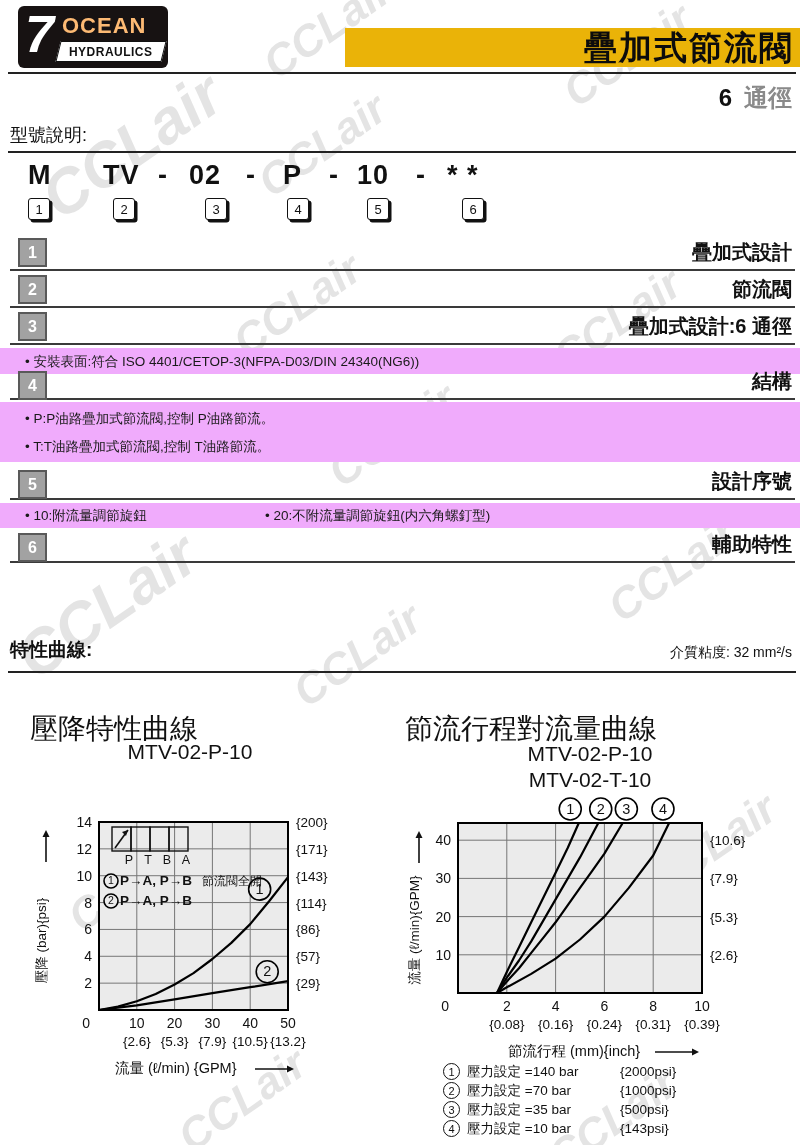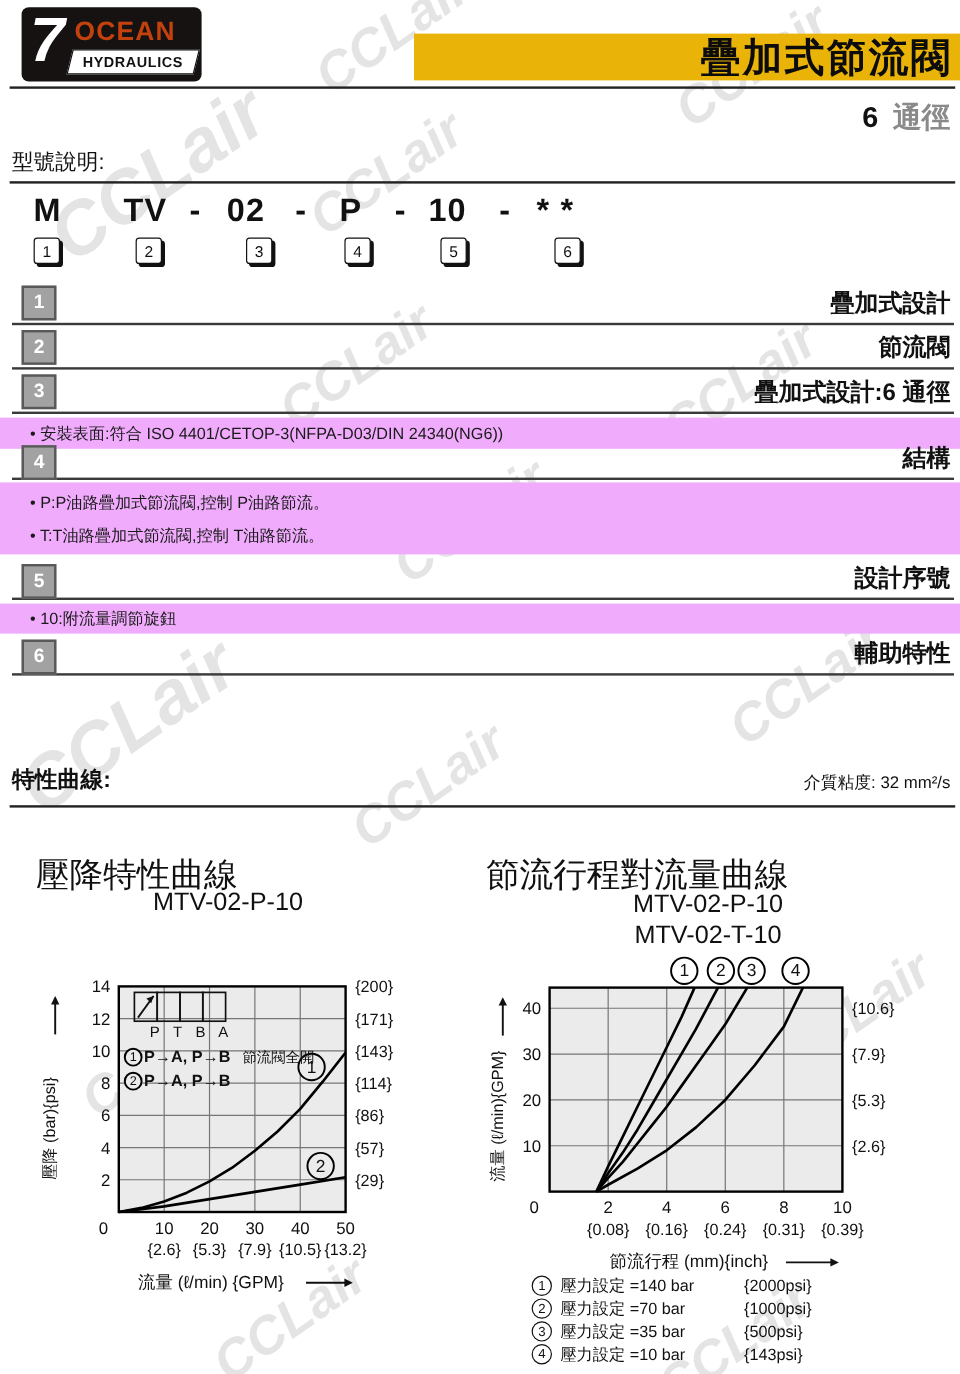--- a/index.html
+++ b/index.html
@@ -8,21 +8,21 @@
     font-family:"Liberation Sans","DejaVu Sans",sans-serif;color:#111;
   }
   .abs{position:absolute;}
   
   .wm{position:absolute;font-style:italic;font-weight:bold;color:rgba(130,130,130,.22);
       transform:rotate(-35deg);white-space:nowrap;pointer-events:none;font-size:44px;}
   .wm.big{font-size:62px;}
   
   .logo{left:18px;top:6px;width:150px;height:62px;background:#171212;border-radius:6px;}
   .logo .seven{position:absolute;left:7px;top:-2px;font-size:52px;font-weight:bold;font-style:italic;color:#fff;}
-  .logo .ocean{position:absolute;left:44px;top:7px;font-size:22px;font-weight:bold;color:#c2410c;letter-spacing:1px;}
+  .logo .ocean{position:absolute;left:44px;top:7px;font-size:22px;font-weight:bold;color:#fdba74;letter-spacing:1px;}
   .logo .hyd{position:absolute;left:40px;bottom:6px;width:104px;height:19px;background:#fff;border:1px solid #111;
              transform:skewX(-14deg);display:flex;align-items:center;justify-content:center;}
   .logo .hyd span{transform:skewX(14deg);font-size:12px;font-weight:bold;color:#111;letter-spacing:.5px;}
   .titlebar{left:345px;top:28px;right:0;height:39px;background:#eab308;}
   .doc-title{position:absolute;right:6px;top:0;line-height:39px;font-size:33px;font-weight:bold;color:#0c0c0c;letter-spacing:2px;}
   .toprule{left:8px;right:4px;top:72px;border-top:2px solid #222;}
   .modelrow{top:82px;right:8px;display:flex;align-items:baseline;gap:12px;}
   .model-outline{font-size:37px;font-weight:bold;letter-spacing:4px;color:#fff;
                  -webkit-text-stroke:1.6px #8f8f8f;}
   .size-num{font-size:24px;font-weight:bold;color:#111;}
@@ -132,20 +132,21 @@
 <div class="abs notebar" style="top:402px;height:60px;">
   <span class="noteline" style="left:25px;top:8px;">P:P油路疊加式節流閥,控制 P油路節流。</span>
   <span class="noteline" style="left:25px;top:36px;">T:T油路疊加式節流閥,控制 T油路節流。</span>
 </div>
 <div class="abs secrow" style="top:470px;height:28px;">
   <span class="secbox">5</span>
   <span class="sectitle">設計序號</span>
 </div>
 <div class="abs notebar" style="top:503px;height:25px;text-align:right;">
   <span class="noteline" style="left:25px;top:4px;">10:附流量調節旋鈕</span>
+  <span class="noteline" style="left:265px;top:4px;">20:不附流量調節旋鈕(内六角螺釘型)</span>
 </div>
 <div class="abs secrow" style="top:533px;height:28px;">
   <span class="secbox">6</span>
   <span class="sectitle">輔助特性</span>
 </div>
 
 <div class="abs h-curves">特性曲線:</div>
 <div class="abs viscosity">介質粘度: 32 mm²/s</div>
 <div class="abs rule3"></div>
 

